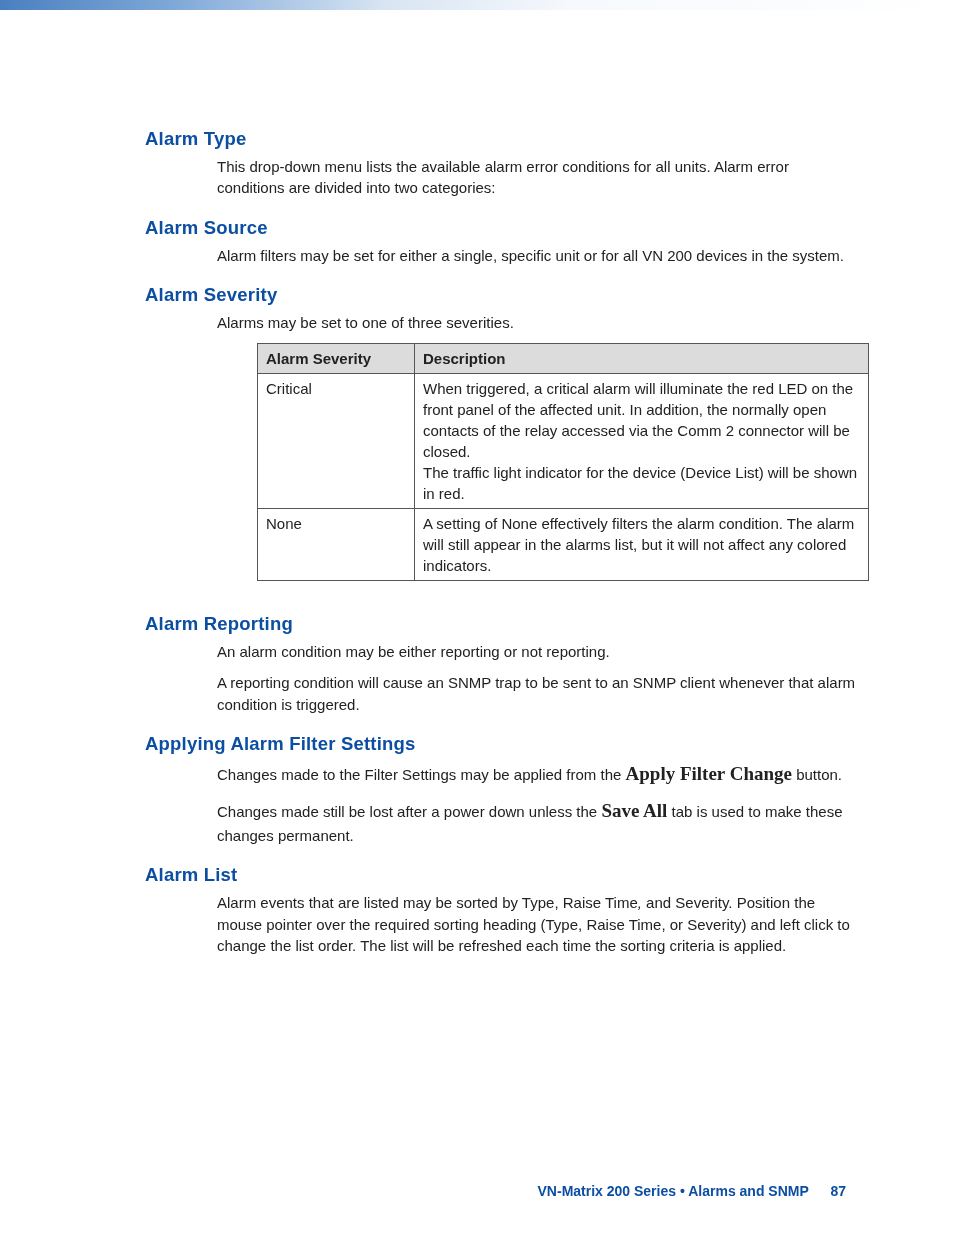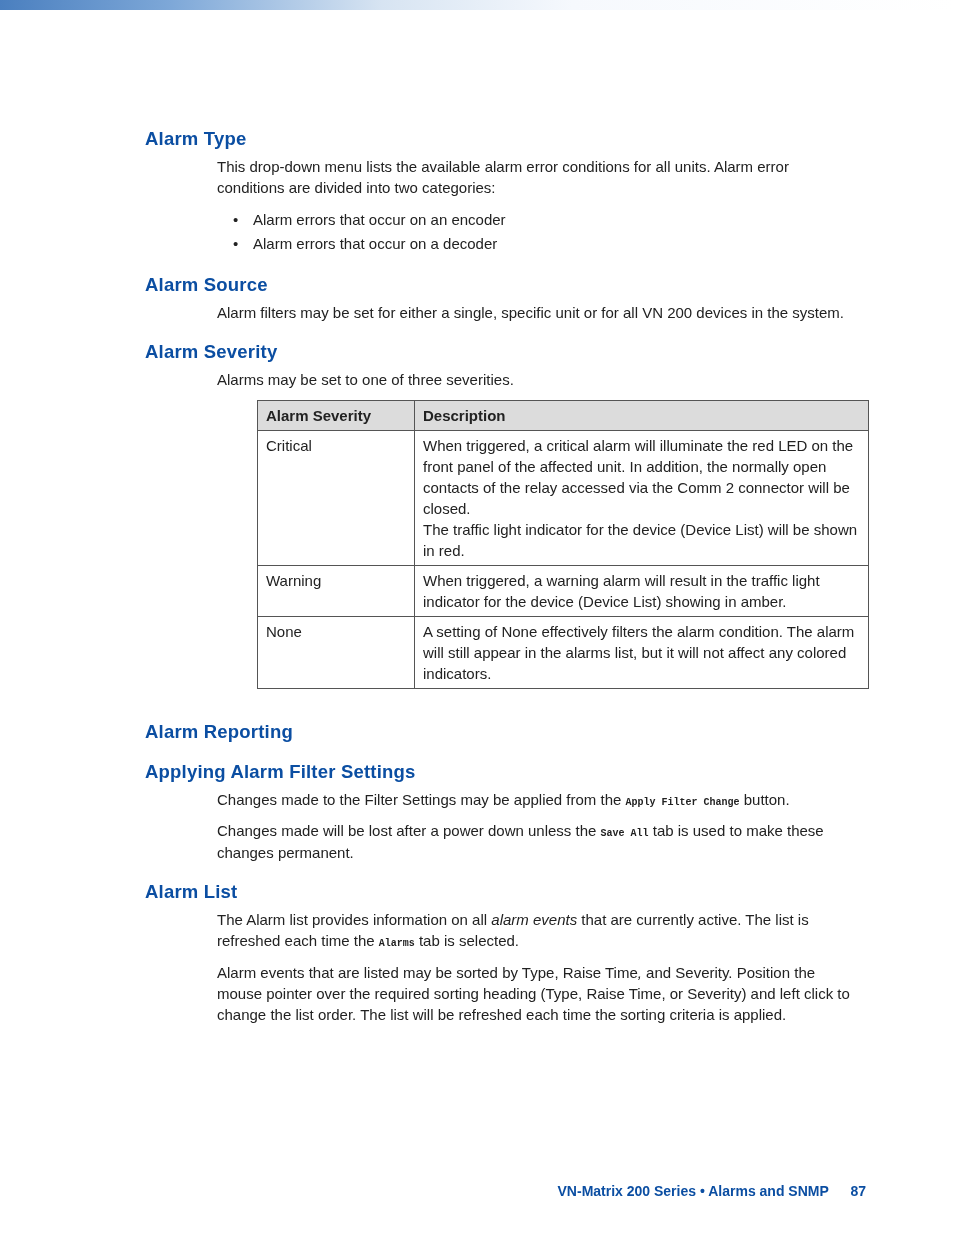--- a/index.html
+++ b/index.html
@@ -71,54 +71,50 @@
     padding: 4px 8px;
     text-align: left;
     vertical-align: top;
     line-height: 1.4;
   }
   table.severity th {
     background: #dcdcdc;
     font-weight: bold;
   }
   .mono-bold {
-    font-family: Liberation Mono, monospace;
+    font-family: Liberation Serif, serif;
     font-weight: bold;
-    font-size: 10px;
+    font-size: 19px;
   }
   em {
     font-style: italic;
   }
   .footer {
     position: absolute;
     bottom: 36px;
-    right: 88px;
+    right: 108px;
     font-size: 14px;
     color: #0b4ea2;
     font-weight: 700;
   }
   .footer .pagenum {
     margin-left: 18px;
   }
 </style>
 </head>
 <body>
 
 <div class="page">
   <div class="top-bar"></div>
 
   <div class="content">
 
     <div class="section-heading">Alarm Type</div>
     <div class="indent-block">
       <div class="body-text">This drop-down menu lists the available alarm error conditions for all units. Alarm error conditions are divided into two categories:</div>
-      <ul class="bullets">
-        <li>Alarm errors that occur on an encoder</li>
-        <li>Alarm errors that occur on a decoder</li>
-      </ul>
     </div>
 
     <div class="section-heading">Alarm Source</div>
     <div class="indent-block">
       <div class="body-text">Alarm filters may be set for either a single, specific unit or for all VN 200 devices in the system.</div>
     </div>
 
     <div class="section-heading">Alarm Severity</div>
     <div class="indent-block">
       <div class="body-text">Alarms may be set to one of three severities.</div>
@@ -132,47 +128,44 @@
       </thead>
       <tbody>
         <tr>
           <td>Critical</td>
           <td>
             <span>When triggered, a critical alarm will illuminate the red LED on the front panel of the affected unit. In addition, the normally open contacts of the relay accessed via the Comm 2 connector will be closed.</span><br>
             <span>The traffic light indicator for the device (Device List) will be shown in red.</span>
           </td>
         </tr>
         <tr>
-          <td>Warning</td>
-          <td>When triggered, a warning alarm will result in the traffic light indicator for the device (Device List) showing in amber.</td>
-        </tr>
-        <tr>
           <td>None</td>
           <td>A setting of None effectively filters the alarm condition. The alarm will still appear in the alarms list, but it will not affect any colored indicators.</td>
         </tr>
       </tbody>
     </table>
 
     <div class="section-heading" style="margin-top:32px">Alarm Reporting</div>
+    <div class="indent-block">
+      <div class="body-text">An alarm condition may be either reporting or not reporting.</div>
+      <div class="body-text">A reporting condition will cause an SNMP trap to be sent to an SNMP client whenever that alarm condition is triggered.</div>
+    </div>
 
     <div class="section-heading">Applying Alarm Filter Settings</div>
     <div class="indent-block">
       <div class="body-text">
         <span>Changes made to the Filter Settings may be applied from the </span><span class="mono-bold">Apply Filter Change</span><span> button.</span>
       </div>
       <div class="body-text">
-        <span>Changes made will be lost after a power down unless the </span><span class="mono-bold">Save All</span><span> tab is used to make these changes permanent.</span>
+        <span>Changes made still be lost after a power down unless the </span><span class="mono-bold">Save All</span><span> tab is used to make these changes permanent.</span>
       </div>
     </div>
 
     <div class="section-heading">Alarm List</div>
     <div class="indent-block">
-      <div class="body-text">
-        <span>The Alarm list provides information on all </span><em>alarm events</em><span> that are currently active. The list is refreshed each time the </span><span class="mono-bold">Alarms</span><span> tab is selected.</span>
-      </div>
       <div class="body-text">
         <span>Alarm events that are listed may be sorted by Type, Raise Time</span><em>,</em><span> and Severity. Position the mouse pointer over the required sorting heading (Type, Raise Time, or Severity) and left click to change the list order. The list will be refreshed each time the sorting criteria is applied.</span>
       </div>
     </div>
 
   </div>
 
   <div class="footer">
     <span>VN-Matrix 200 Series  •  Alarms and SNMP</span>
     <span class="pagenum">87</span>

